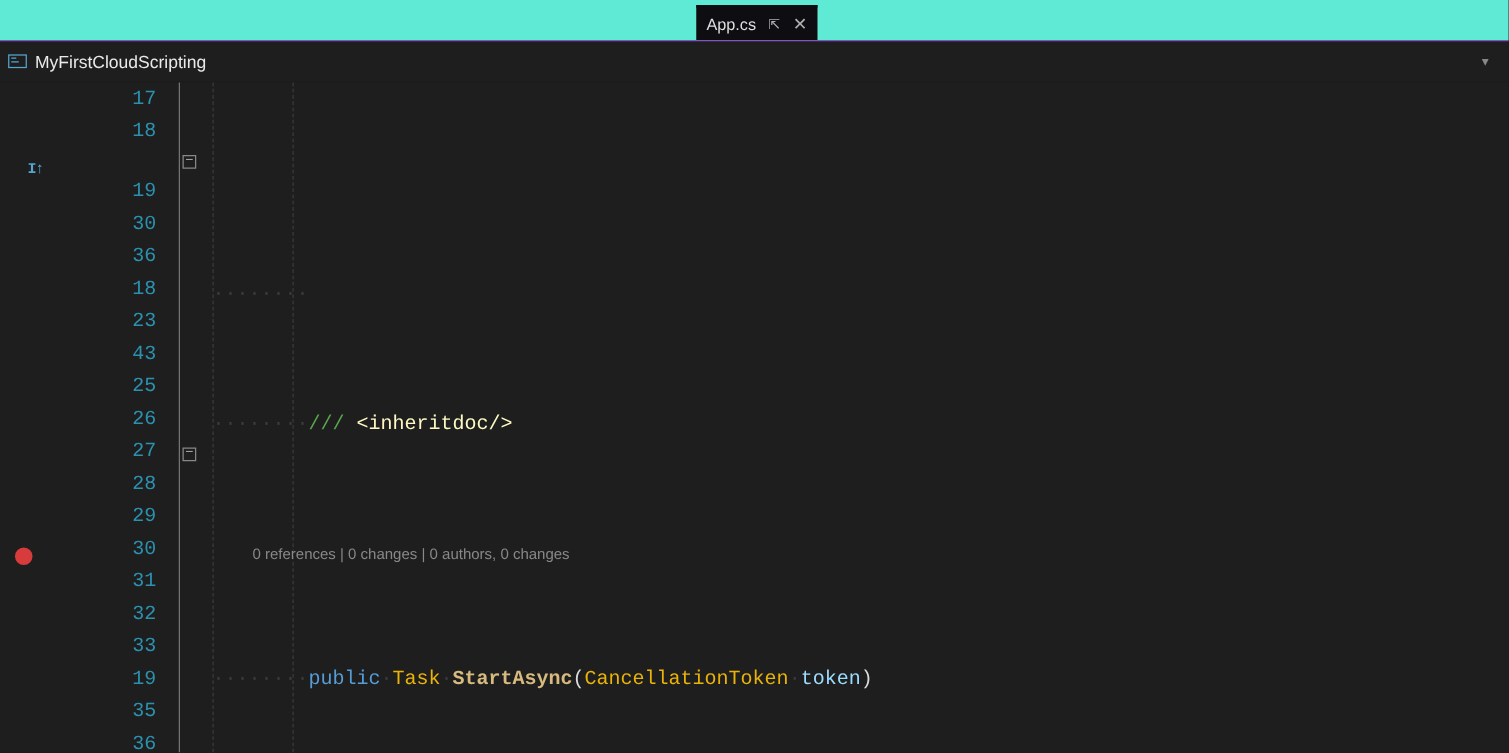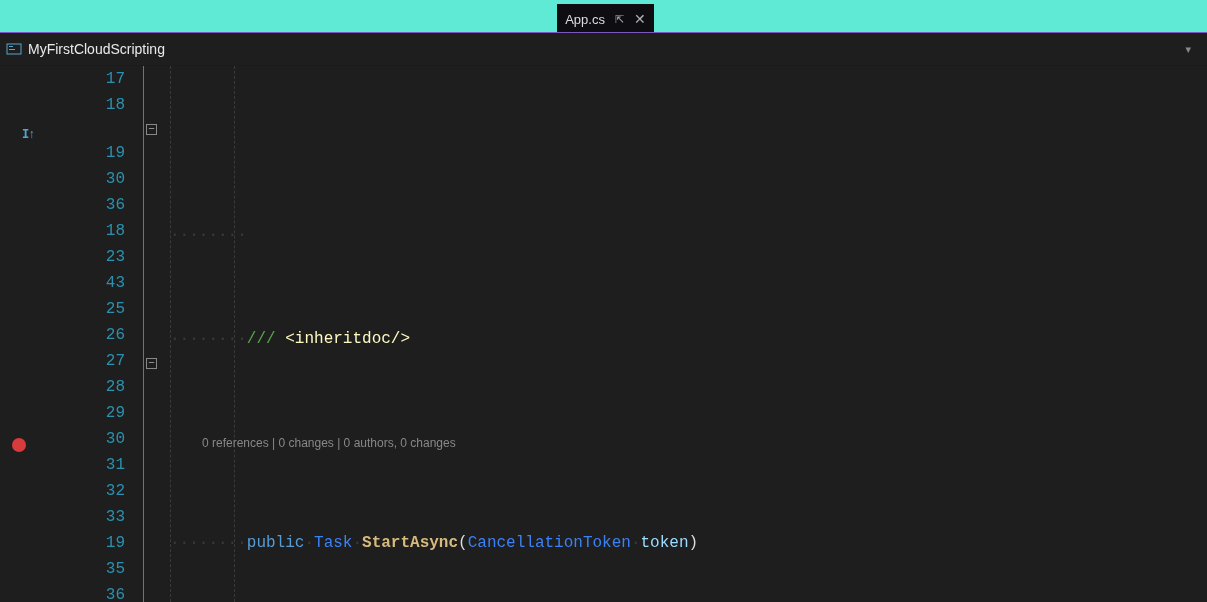--- a/index.html
+++ b/index.html
@@ -121,21 +121,21 @@
   .code .vline {
     position:absolute;
     top:0; bottom:0;
     border-left:1px dashed #3a3a3a;
   }
   .row { height:26px; padding-left:6px; position:relative;}
   .row.codelens { height:22px; font-family:"Segoe UI",Arial,sans-serif; font-size:12px; color:#888; }
   
   .ws  { color:#3a3a3a; }
   .kw  { color:#569cd6; }
-  .type{ color:#3b82f6; }
+  .type{ color:#eab308; }
   .mtd { color:#d7ba7d; font-weight:bold;}
   .prm { color:#9cdcfe; }
   .doc { color:#57a64a; }
   .tag { color:#fef9c3; }
   .pun { color:#dcdcdc; }
 </style>
 </head>
 <body>
 
 <div class="tabstrip">

